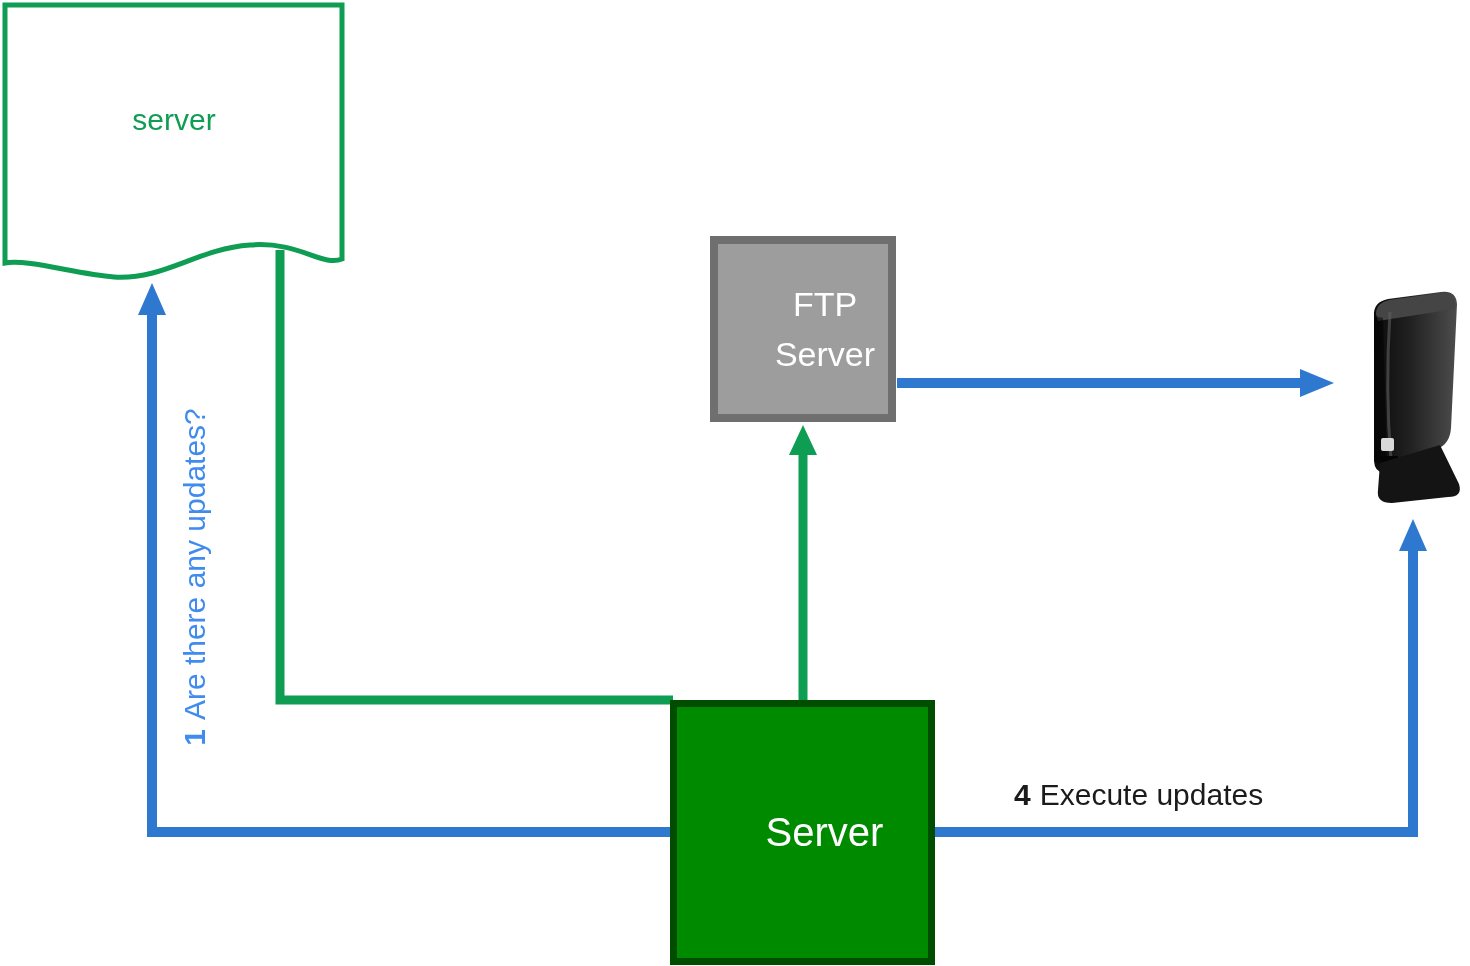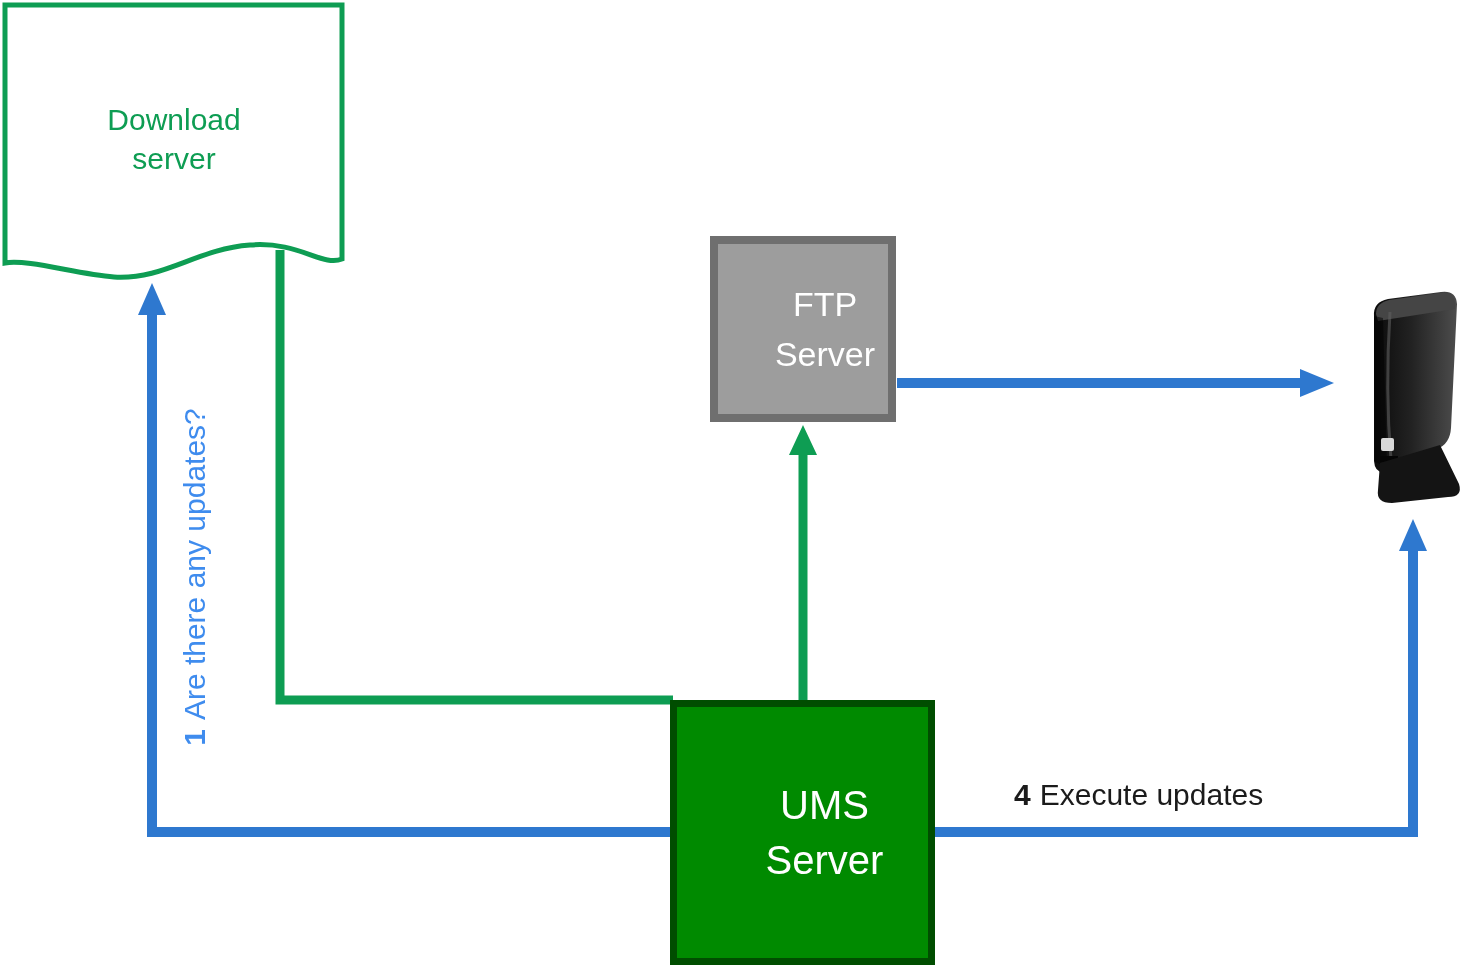--- a/index.html
+++ b/index.html
@@ -97,34 +97,32 @@
       <path d="M1390,312 Q1385,390 1391,460" stroke="#5f5f5f" stroke-width="3" fill="none" opacity="0.6"></path>
       <path d="M1374,316 L1383,318 L1387,467 L1375,462 Z" fill="#000000" opacity="0.5"></path>
       <rect x="1381" y="438" width="13" height="13" rx="2" fill="#d8d8d8"></rect>
       <rect x="1380" y="456" width="18" height="6" fill="#050505"></rect>
       <path d="M1380,463 L1440,445 L1459,484 Q1463,497 1448,497 L1392,503
                Q1376,503 1378,490 Z" fill="#141414"></path>
     </g>
   </svg>
 
   <div class="doc-label">
-    <div>Download</div>
     <div>server</div>
   </div>
 
   <div class="node node-ftp">
     <div>
       <div>FTP</div>
       <div>Server</div>
     </div>
   </div>
 
   <div class="node node-ums">
     <div>
-      <div>UMS</div>
       <div>Server</div>
     </div>
   </div>
 
   <div class="step-label step-1">
     <span class="num">1</span><span>Are there any updates?</span>
   </div>
 
 
 

